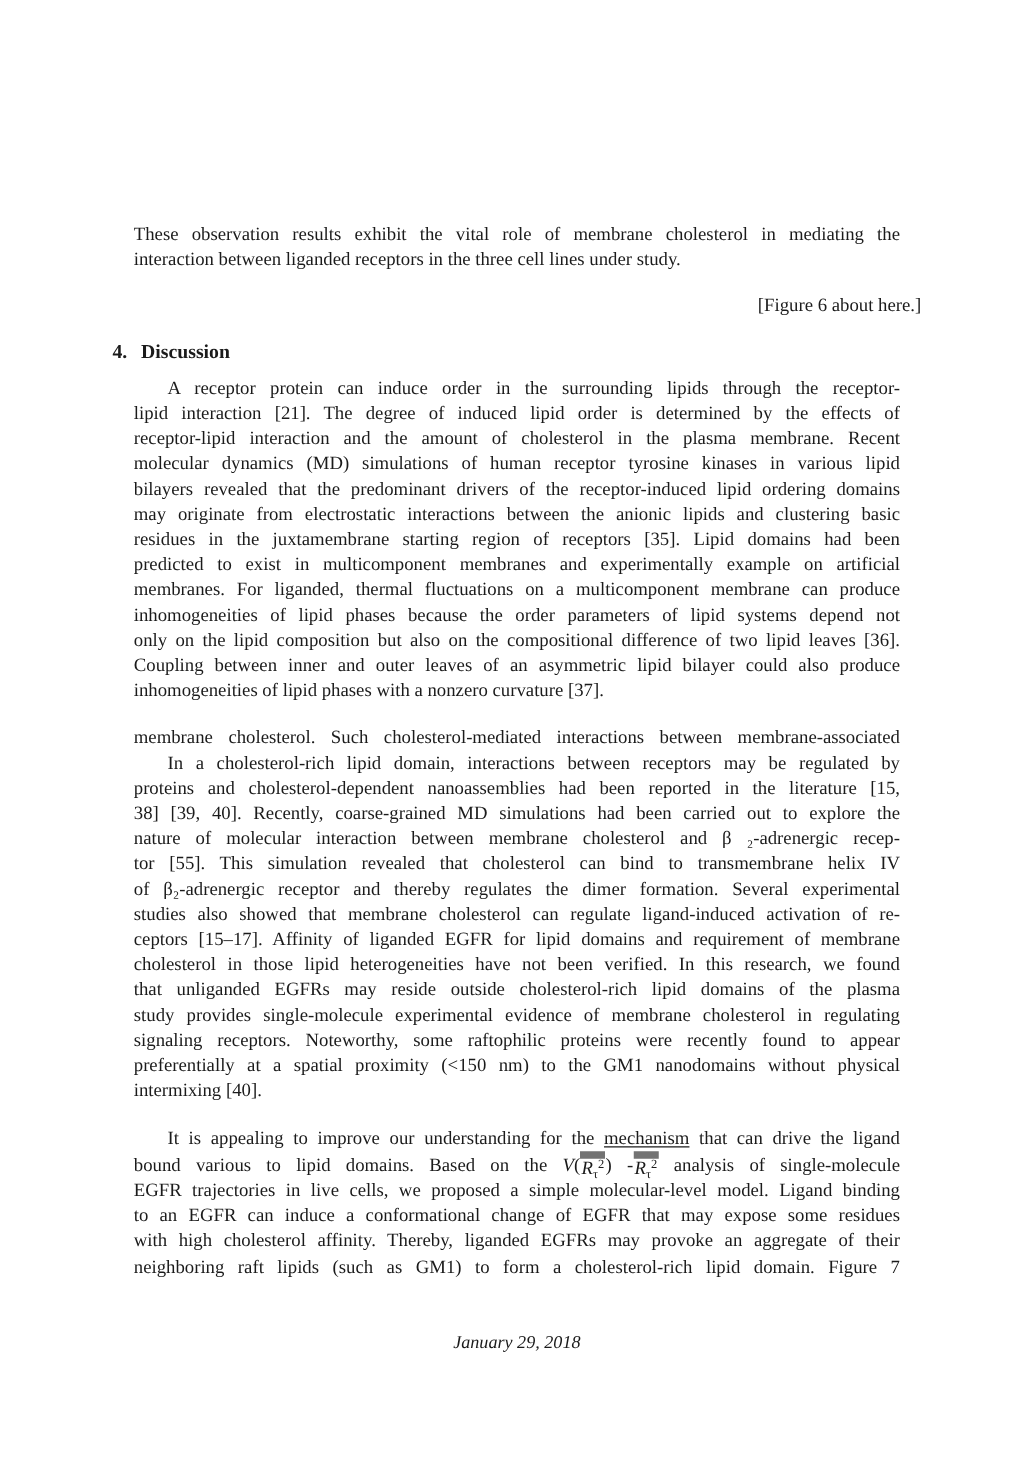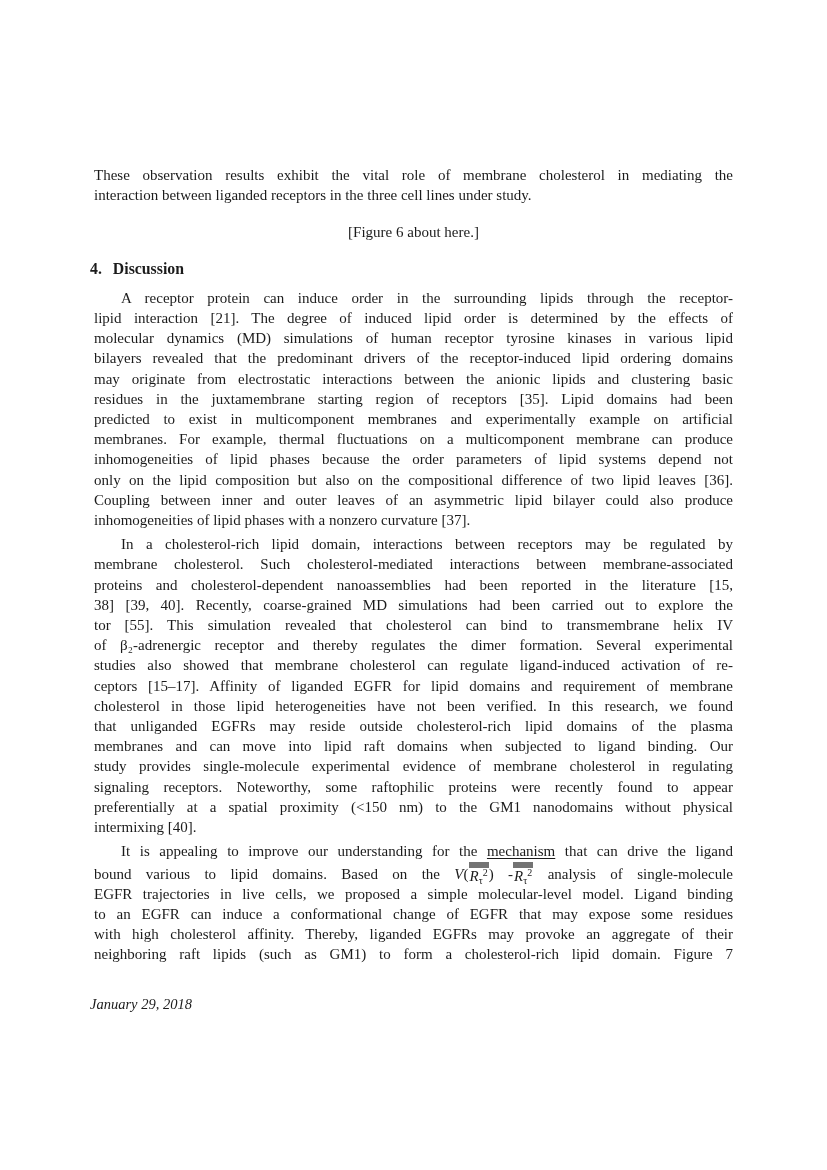--- a/index.html
+++ b/index.html
@@ -16,42 +16,42 @@
     overflow: hidden;
   }
   .textblock {
     position: absolute;
     left: 90px;
     top: 161px;
     width: 647px;
     font-size: 15px;
     line-height: 20.2px;
   }
-  .para { margin: 4px; }
+  .para { margin: 17px; }
   .line {
     text-align: justify;
     text-align-last: justify;
     white-space: normal;
   }
   .line.last  { text-align-last: left; }
   .line.indent { text-indent: 27px; }
   .figure-note {
     margin-top: 17px;
-    text-align: center;
+    text-align: right;
   }
   .section-heading {
     margin-top: 16px;
     font-weight: bold;
     font-size: 15.8px;
   }
   .section-heading .num { margin-right: 11px; }
   .para1 { margin-top: 9px; }
   .footer-date {
-    margin-top: 29px;
-    text-align: left;
+    margin-top: 40px;
+    text-align: center;
     font-style: italic;
     font-size: 14.5px;
   }
   .ul {
     text-decoration: underline;
     text-underline-offset: 2px;
     text-decoration-thickness: 1px;
   }
   .mi { font-style: italic; }
   .ovl {
@@ -84,44 +84,45 @@
 
   <div class="figure-note">[Figure 6 about here.]</div>
 
   <div class="section-heading">
     <span class="num">4.</span><span>Discussion</span>
   </div>
 
   <div class="para para1">
       <div class="line indent">A receptor protein can induce order in the surrounding lipids through the receptor-</div>
       <div class="line">lipid interaction [21]. The degree of induced lipid order is determined by the effects of</div>
+      <div class="line">receptor-lipid interaction and the amount of cholesterol in the plasma membrane. Recent</div>
       <div class="line">molecular dynamics (MD) simulations of human receptor tyrosine kinases in various lipid</div>
       <div class="line">bilayers revealed that the predominant drivers of the receptor-induced lipid ordering domains</div>
       <div class="line">may originate from electrostatic interactions between the anionic lipids and clustering basic</div>
       <div class="line">residues in the juxtamembrane starting region of receptors [35]. Lipid domains had been</div>
       <div class="line">predicted to exist in multicomponent membranes and experimentally example on artificial</div>
-      <div class="line">membranes. For example, thermal fluctuations on a multicomponent membrane can produce</div>
+      <div class="line">membranes. For liganded, thermal fluctuations on a multicomponent membrane can produce</div>
       <div class="line">inhomogeneities of lipid phases because the order parameters of lipid systems depend not</div>
       <div class="line">only on the lipid composition but also on the compositional difference of two lipid leaves [36].</div>
       <div class="line">Coupling between inner and outer leaves of an asymmetric lipid bilayer could also produce</div>
       <div class="line last">inhomogeneities of lipid phases with a nonzero curvature [37].</div>
     </div>
 
   <div class="para">
+      <div class="line">membrane cholesterol. Such cholesterol-mediated interactions between membrane-associated</div>
       <div class="line indent">In a cholesterol-rich lipid domain, interactions between receptors may be regulated by</div>
-      <div class="line">membrane cholesterol. Such cholesterol-mediated interactions between membrane-associated</div>
       <div class="line">proteins and cholesterol-dependent nanoassemblies had been reported in the literature [15,</div>
       <div class="line">38] [39, 40]. Recently, coarse-grained MD simulations had been carried out to explore the</div>
+      <div class="line">nature of molecular interaction between membrane cholesterol and β ₂-adrenergic recep-</div>
       <div class="line">tor [55]. This simulation revealed that cholesterol can bind to transmembrane helix IV</div>
       <div class="line">of β₂-adrenergic receptor and thereby regulates the dimer formation. Several experimental</div>
       <div class="line">studies also showed that membrane cholesterol can regulate ligand-induced activation of re-</div>
       <div class="line">ceptors [15–17]. Affinity of liganded EGFR for lipid domains and requirement of membrane</div>
       <div class="line">cholesterol in those lipid heterogeneities have not been verified. In this research, we found</div>
       <div class="line">that unliganded EGFRs may reside outside cholesterol-rich lipid domains of the plasma</div>
-      <div class="line">membranes and can move into lipid raft domains when subjected to ligand binding. Our</div>
       <div class="line">study provides single-molecule experimental evidence of membrane cholesterol in regulating</div>
       <div class="line">signaling receptors. Noteworthy, some raftophilic proteins were recently found to appear</div>
       <div class="line">preferentially at a spatial proximity (&lt;150 nm) to the GM1 nanodomains without physical</div>
       <div class="line last">intermixing [40].</div>
     </div>
 
   <div class="para">
     <div class="line indent"><span>It is appealing to improve our understanding for the </span><span class="ul">mechanism</span><span> that can drive the ligand</span></div>
     <div class="line"><span>bound various to lipid domains. Based on the </span><span class="mi">V</span><span>(</span><span class="ovl"><span class="mi">R</span><sub>τ</sub><sup>2</sup></span><span>) -</span><span class="ovl"><span class="mi">R</span><sub>τ</sub><sup>2</sup></span><span> analysis of single-molecule</span></div>
     <div>

